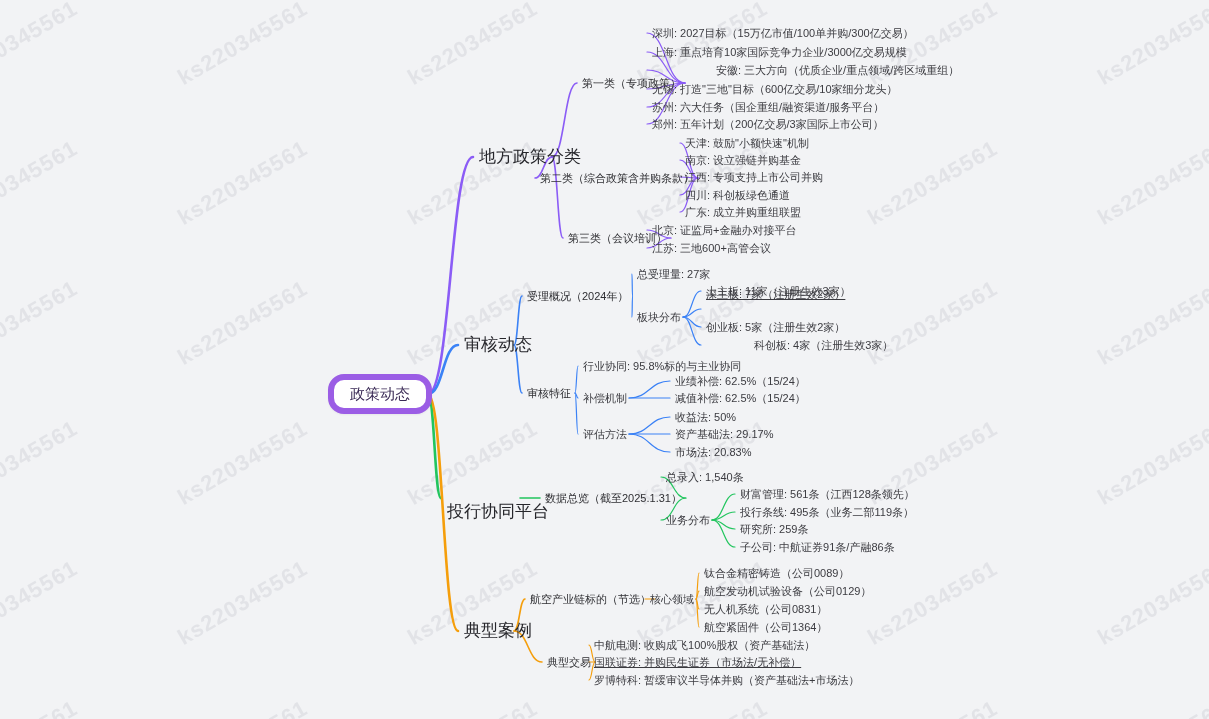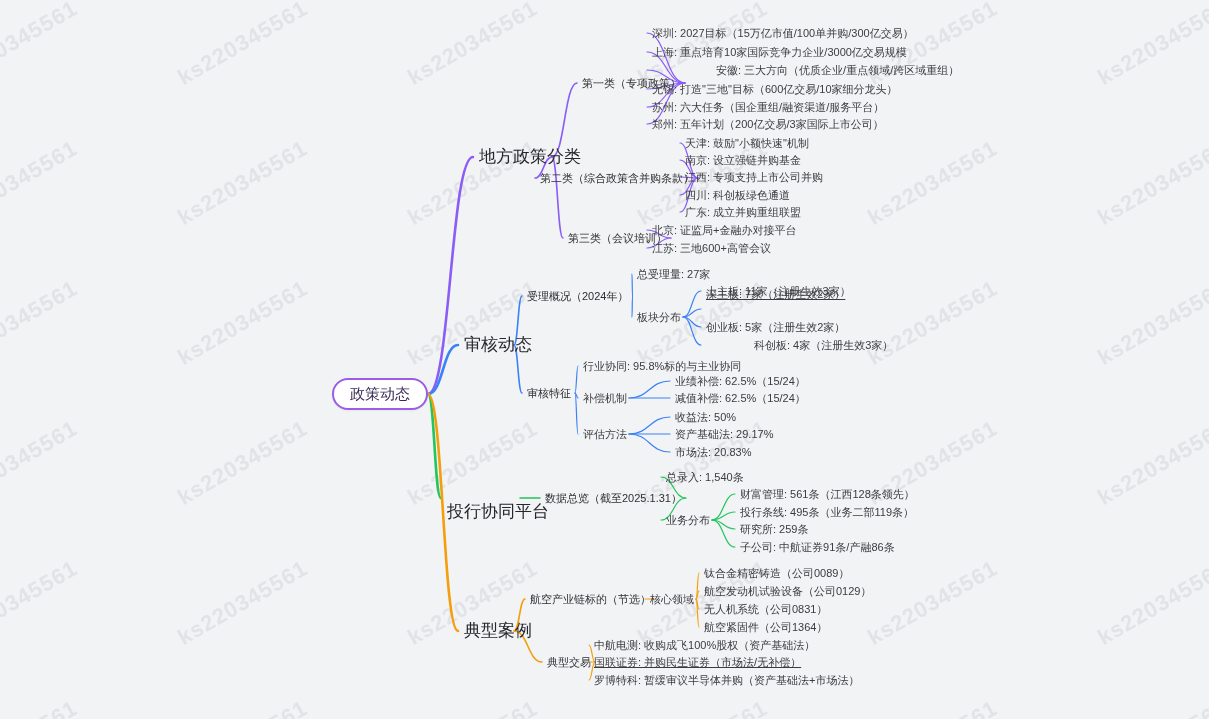--- a/index.html
+++ b/index.html
@@ -22,21 +22,21 @@
     font-size:11px;
     color:#2f2f33;
     white-space:nowrap;
     line-height:14px;
     transform:translateY(-50%);
   }
   .node.root{
     font-size:15px;
     color:#3a2a55;
     background:#ffffff;
-    border:2px solid #3b82f6;
+    border:6px solid #3b82f6;
     border-radius:16px;
     padding:7px 16px;
     font-weight:500;
     transform:translate(-50%,-50%);
     box-shadow:0 1px 2px rgba(0,0,0,.05);
   }
   .node.lvl1{font-size:17px;color:#26262b;}
   .node.lvl2{font-size:11px;color:#2f2f33;}
   .node.lvl3{font-size:11px;color:#3b3b40;}
 </style>

